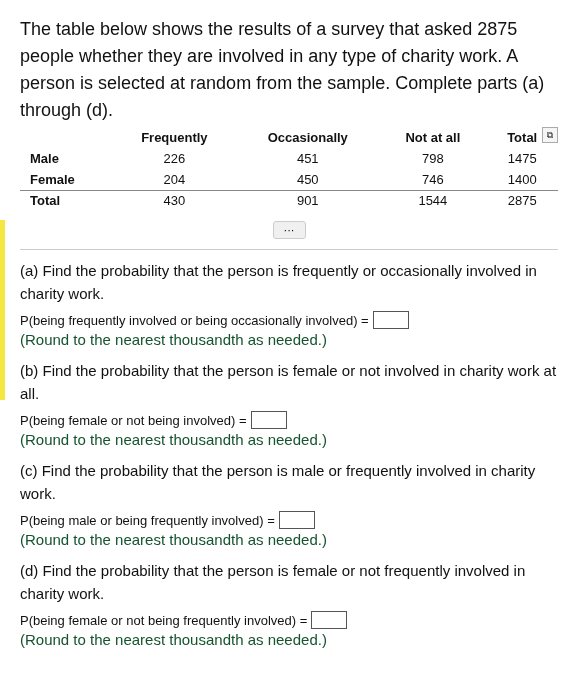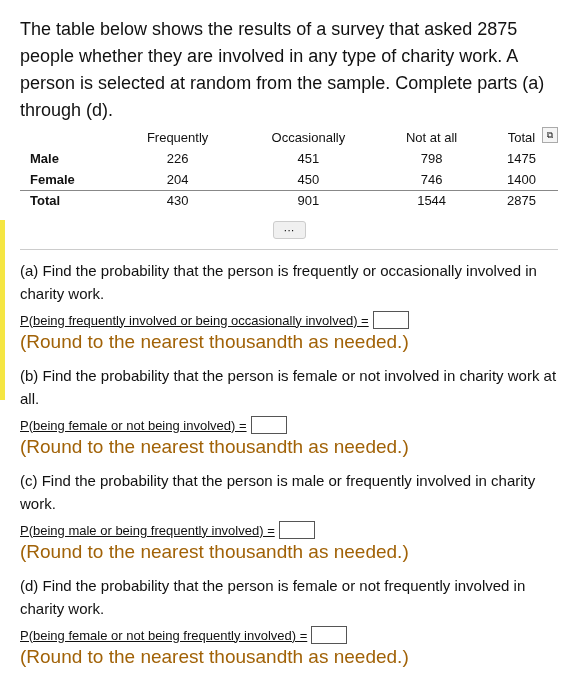--- a/index.html
+++ b/index.html
@@ -31,21 +31,21 @@
     }
 
     .survey-table th,
     .survey-table td {
       text-align: center;
       padding: 3px 10px;
       font-size: 13px;
     }
 
     .survey-table th {
-      font-weight: normal;
+      font-weight: bold;
     }
 
     .survey-table td.row-label {
       font-weight: bold;
       text-align: left;
     }
 
     .table-wrapper {
       position: relative;
       margin-bottom: 6px;
@@ -100,35 +100,34 @@
       margin-bottom: 6px;
     }
 
     .prob-line {
       font-size: 13px;
       display: flex;
       align-items: center;
       gap: 2px;
       flex-wrap: wrap;
       margin-bottom: 2px;
-      text-decoration: underline;
     }
 
     .answer-box {
       display: inline-block;
       width: 36px;
       height: 18px;
       border: 1px solid #555;
       vertical-align: middle;
       margin-left: 2px;
     }
 
     .round-note {
-      font-size: 19px;
-      color: #a16207;
+      font-size: 15px;
+      color: #14532d;
       margin-bottom: 6px;
     }
 
     .yellow-bar {
       position: absolute;
       left: 0;
       top: 0;
       width: 5px;
       background: #f5e642;
       height: 100%;

